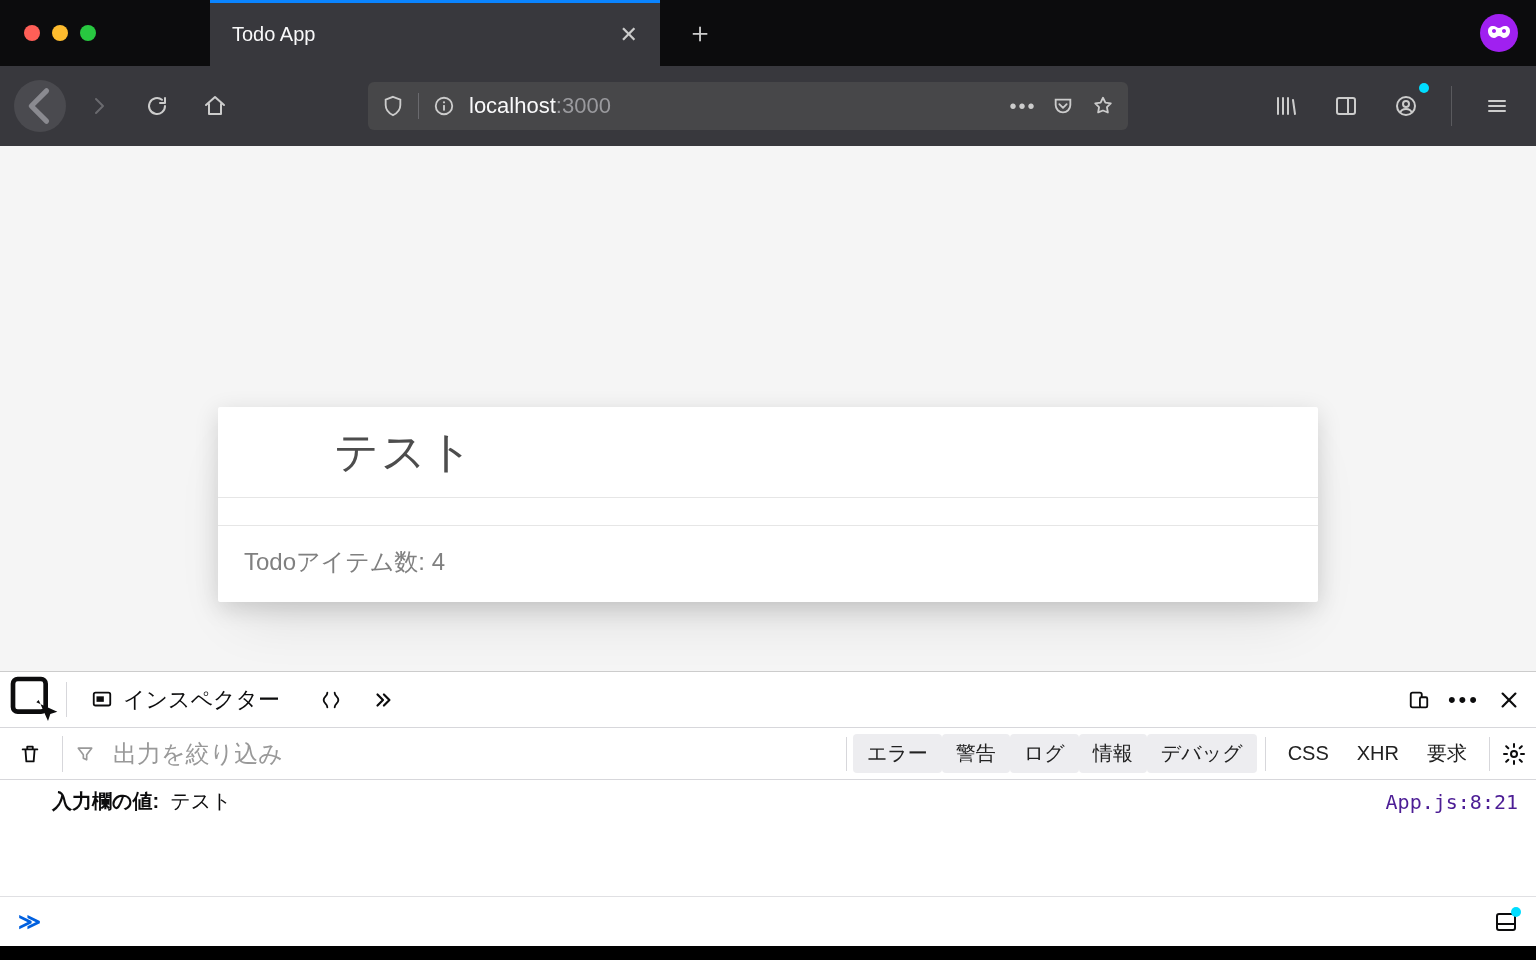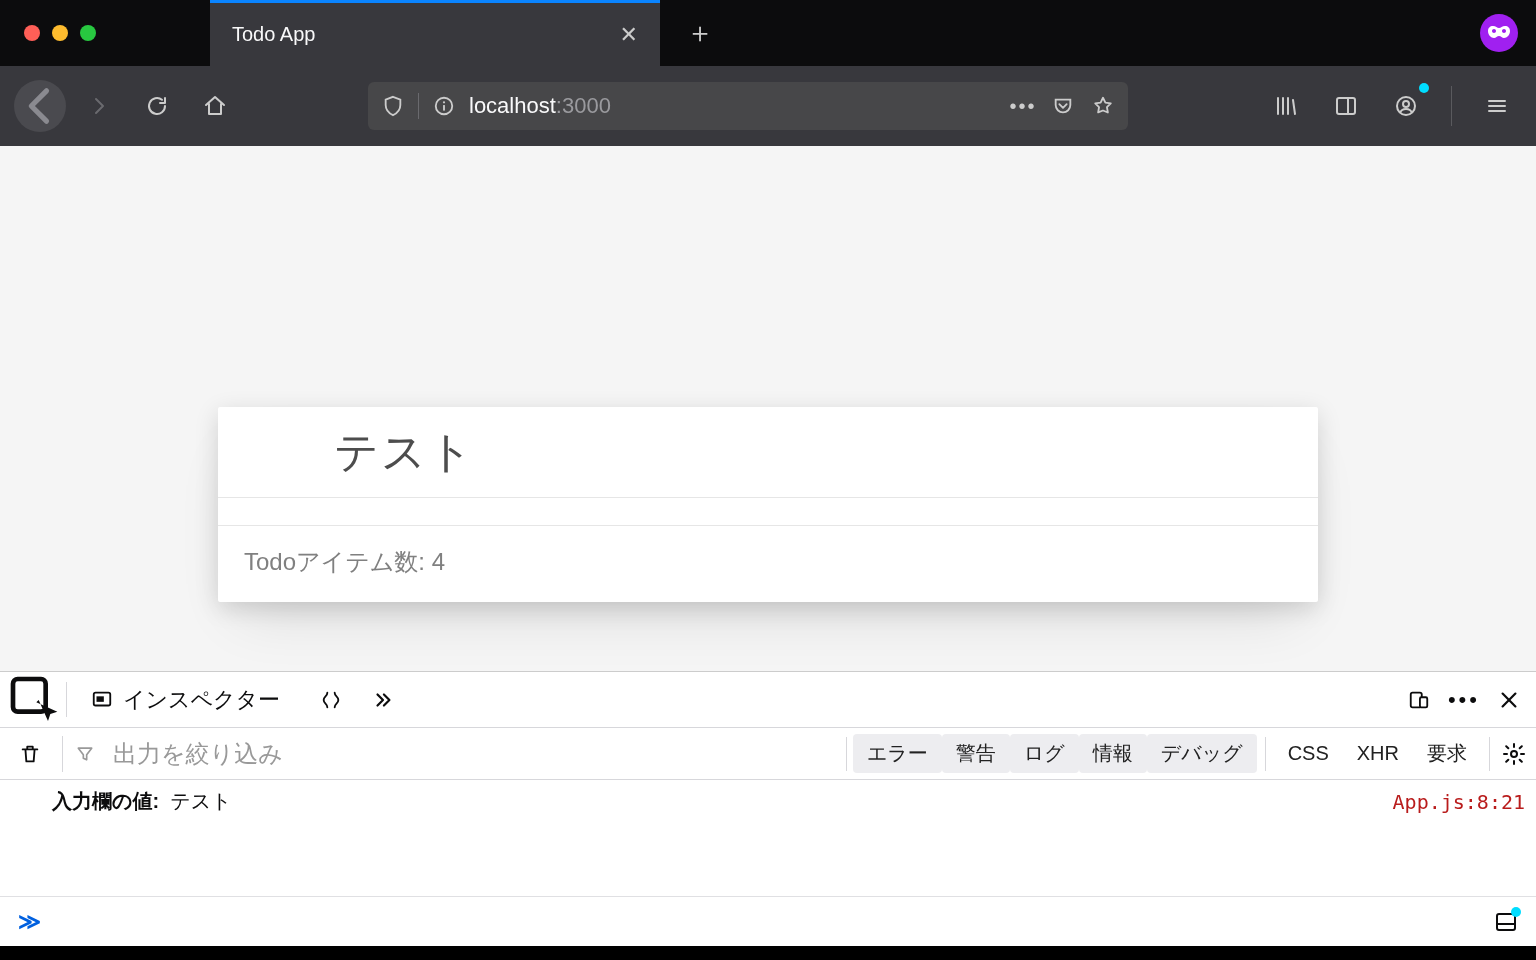--- a/index.html
+++ b/index.html
@@ -55,23 +55,23 @@
   .dt-filterbar .trash{ width:40px; display:flex; justify-content:center;}
   .dt-filterbar .vline{ width:1px; height:36px; background:#d7d7db;}
   .dt-filter-input{ flex:0 0 680px; border:none; outline:none; font-size:24px; color:#333; padding-left:6px;}
   .dt-filter-input::placeholder{ color:#999;}
   .funnel{ color:#999; }
   .dt-toggles{ margin-left:auto; display:flex; align-items:center; }
   .pill{ background:#ededf0; border-radius:4px; padding:6px 14px; font-size:20px; color:#222; cursor:pointer;}
   .pill.plain{ background:transparent;}
   .gear{ margin-left:8px;}
   .dt-log{ flex:1; overflow:auto; font-size:20px;}
-  .log-row{ display:flex; align-items:center; padding:8px 11px 8px 52px; }
+  .log-row{ display:flex; align-items:center; padding:8px 18px 8px 52px; }
   .log-row .msg{ color:#0c0c0d;}
-  .log-row .loc{ margin-left:auto; color:#b91c1c; font-family: Menlo, Consolas, monospace; }
+  .log-row .loc{ margin-left:auto; color:#4c1d95; font-family: Menlo, Consolas, monospace; }
   .dt-input-row{ height:50px; border-top:1px solid #e0e0e3; display:flex; align-items:center; padding:0 18px; gap:14px;}
   .prompt-caret{ color:#0060df; font-weight:bold; font-size:22px;}
   .prompt-input{ flex:1; border:none; outline:none; font-size:20px; font-family:Menlo,Consolas,monospace;}
   .split-ico{ position:relative;}
   .bottombar{ height:14px; background:#000;}
   svg{ display:block;}
 </style>
 </head>
 <body>
 

